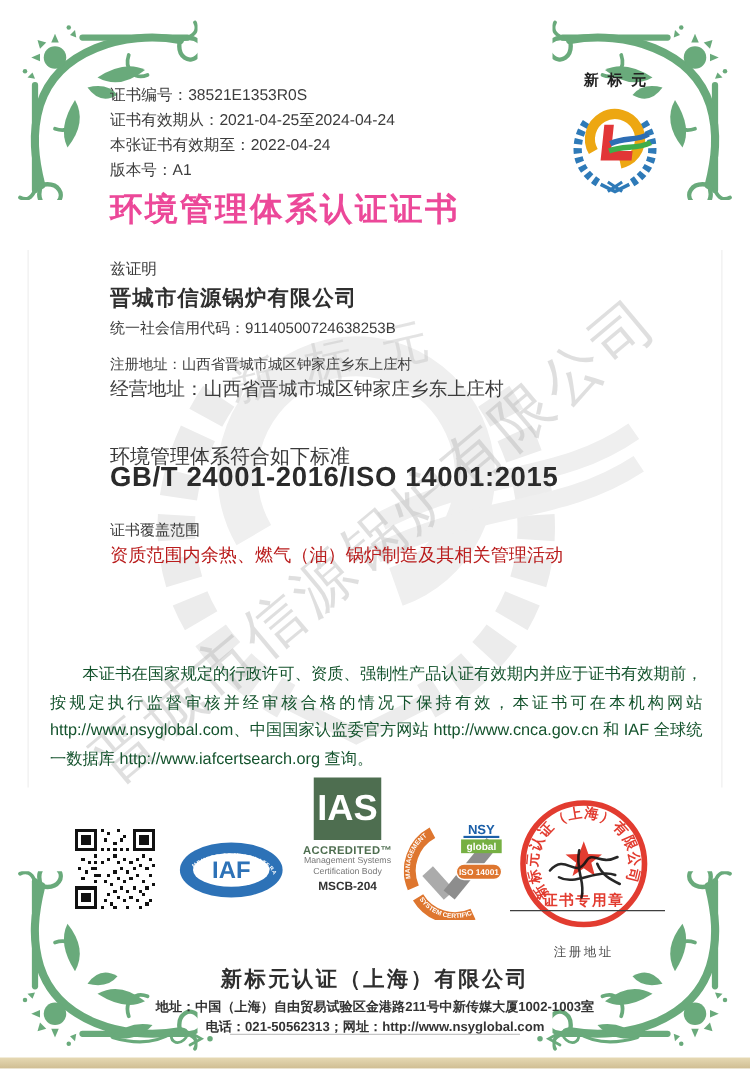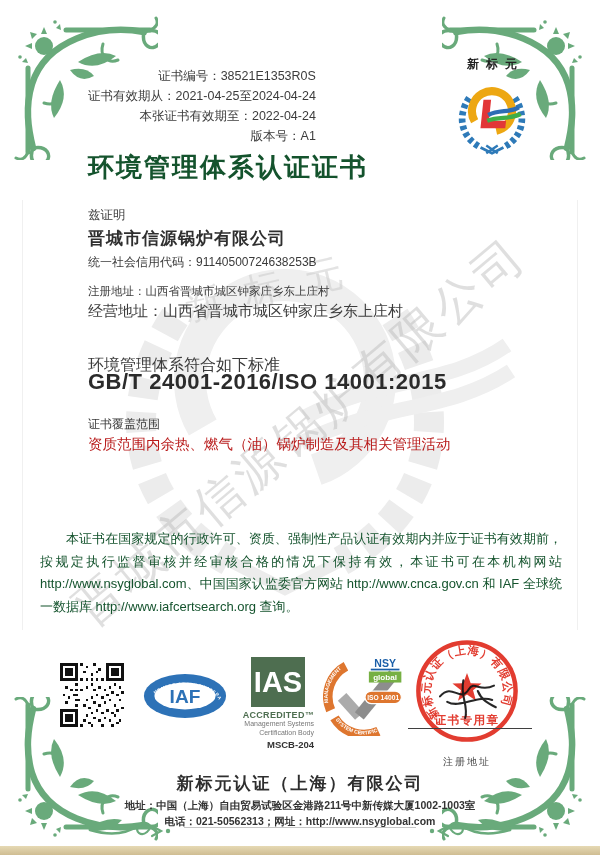--- a/index.html
+++ b/index.html
@@ -8,39 +8,39 @@
   .abs{position:absolute;}
   
   .wm{position:absolute;z-index:1;pointer-events:none;}
   .wm-diag{left:-30px;top:400px;width:660px;text-align:center;
            transform:rotate(-40deg);transform-origin:50% 50%;
            font-size:48px;letter-spacing:4px;color:#b5b5b5;opacity:.42;white-space:nowrap;font-weight:400;}
   .wm-brand{left:150px;top:262px;width:250px;text-align:center;transform:rotate(-13deg);
             font-size:38px;letter-spacing:24px;color:#c9c9c9;opacity:.5;white-space:nowrap;}
   
   .z2{z-index:2;}
-  .meta{left:88px;top:66px;font-size:12.5px;line-height:20px;color:#3c3c3c;text-align:right;}
+  .meta{left:88px;top:66px;font-size:12.5px;line-height:20px;color:#3c3c3c;}
   .brandbox{left:440px;top:56px;width:104px;text-align:center;}
   .brandbox .bname{font-size:12px;letter-spacing:7px;color:#222;font-weight:600;text-indent:7px;}
-  .title{left:88px;top:150px;font-size:26px;font-weight:700;color:#14532d;letter-spacing:2px;}
+  .title{left:88px;top:150px;font-size:26px;font-weight:700;color:#ec4899;letter-spacing:2px;}
   .intro{left:88px;top:207px;font-size:12.5px;}
   .company{left:88px;top:227px;font-size:17px;font-weight:700;color:#2f2f2f;letter-spacing:1px;}
   .credit{left:88px;top:254px;font-size:12px;}
   .addr1{left:88px;top:284px;font-size:11.5px;color:#3c3c3c;}
   .addr2{left:88px;top:302px;font-size:15px;color:#3c3c3c;}
   .stdhead{left:88px;top:355px;font-size:16px;}
   .stdcode{left:88px;top:369px;font-size:22px;font-weight:800;color:#2b2b2b;letter-spacing:.5px;text-align:right;}
   .scopehead{left:88px;top:416px;font-size:12px;}
   .scope{left:88px;top:435px;font-size:14.5px;color:#b91c1c;}
   .note{left:40px;top:528px;width:522px;font-size:13px;line-height:22.5px;
         text-align:justify;text-indent:2em;color:#14532d;}
   
   .qr{left:60px;top:662px;}
   .iaf{left:142px;top:672px;}
-  .iasbox{left:242px;top:657px;width:72px;text-align:right;}
+  .iasbox{left:242px;top:622px;width:72px;text-align:center;}
   .ias-square{width:54px;height:50px;background:#4e6e50;margin:0 auto;display:flex;align-items:center;justify-content:center;
               color:#fff;font-size:29px;font-weight:700;letter-spacing:0;}
   .ias-acc{font-size:9px;font-weight:700;color:#4e6e50;margin-top:3px;letter-spacing:.3px;}
   .ias-s1,.ias-s2{font-size:7px;color:#777;line-height:8.5px;}
   .ias-id{font-size:9.5px;font-weight:700;color:#333;margin-top:2px;}
   .nsy{left:323px;top:652px;}
   .stamp{left:413px;top:637px;}
   .sigline{left:408px;top:728px;width:124px;height:1px;background:#3f3f3f;z-index:3;}
   .signer{left:413px;top:755px;width:108px;text-align:center;font-size:10px;color:#4a4a4a;letter-spacing:2px;}
   

